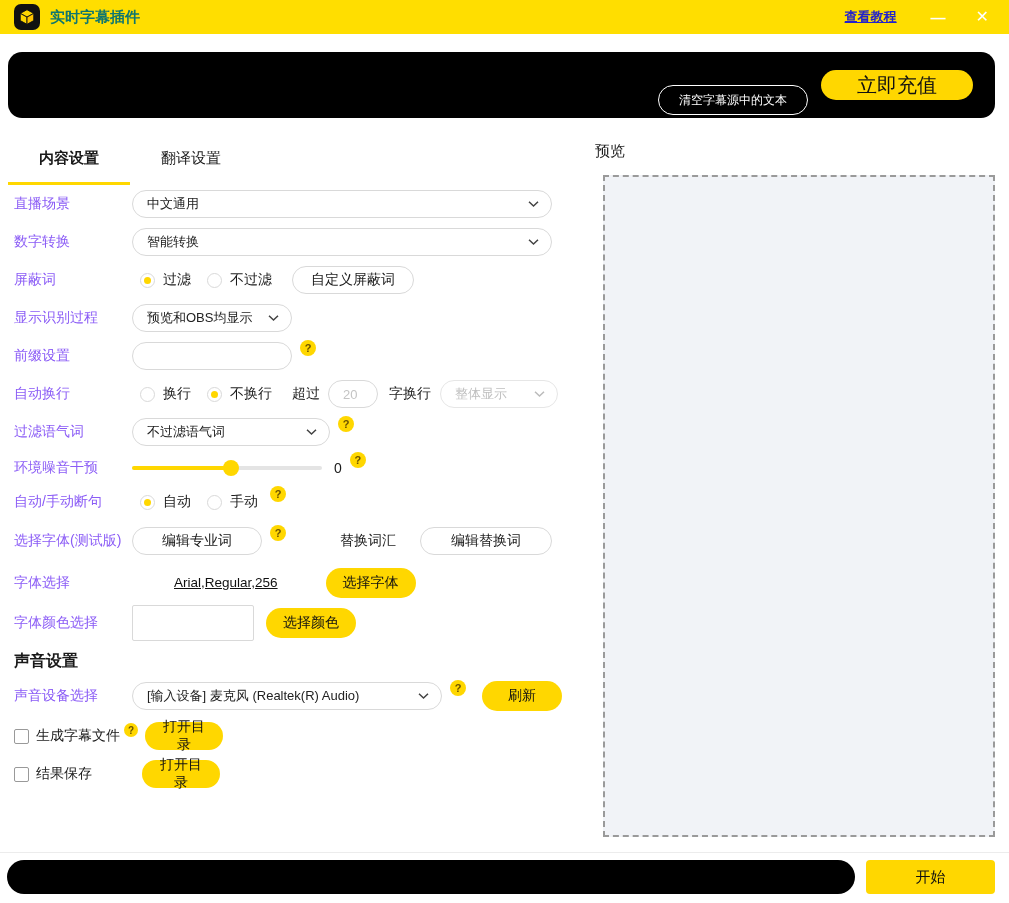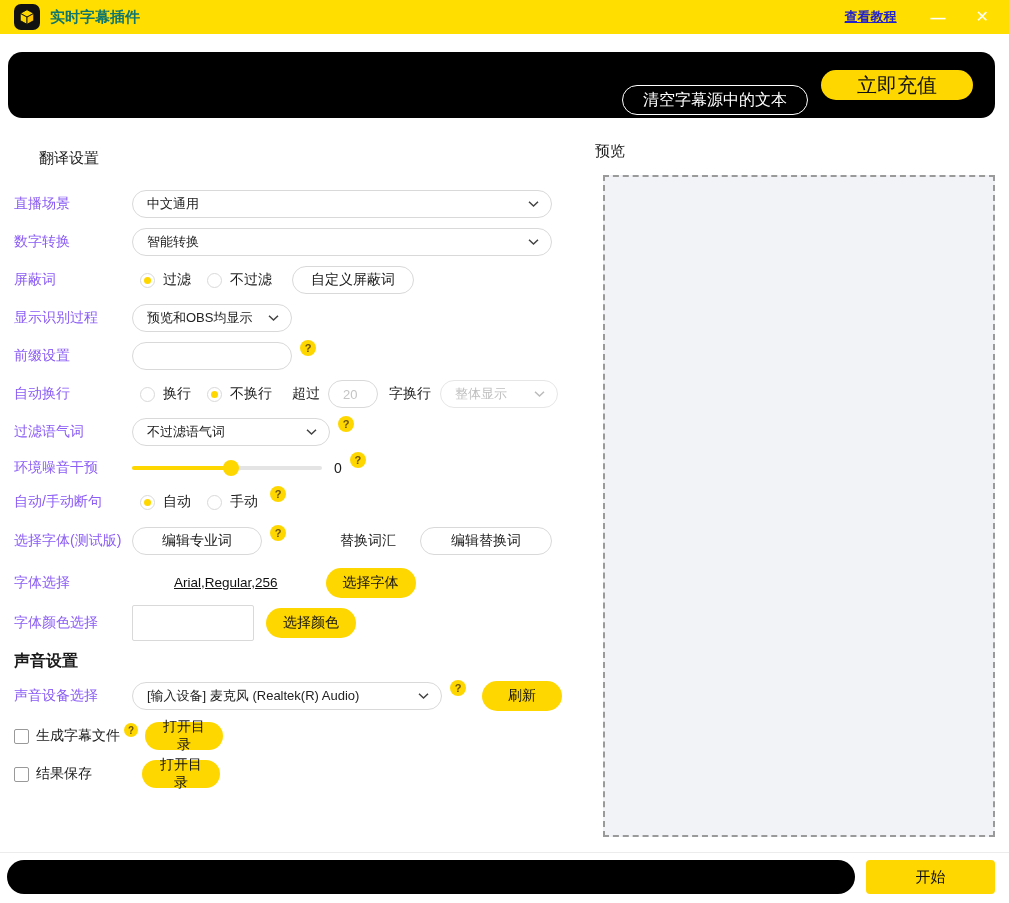--- a/index.html
+++ b/index.html
@@ -13,21 +13,21 @@
   .titlebar { height:34px; background:#ffde00; display:flex; align-items:center; padding:0 14px; }
   .logo { width:26px; height:26px; background:#111; border-radius:7px; display:flex; align-items:center; justify-content:center; flex-shrink:0; }
   .app-title { margin-left:10px; font-size:15px; font-weight:700; color:#0f766e; }
   .tutorial-link { margin-left:auto; color:#2222cc; font-size:13px; font-weight:700; text-decoration:underline; cursor:pointer; }
   .win-btn { color:#fff; margin-left:34px; font-size:15px; line-height:1; cursor:pointer; font-weight:700; }
   .win-btn.close { font-size:16px; margin-left:30px; margin-right:6px; }
   
   .banner { position:absolute; left:8px; top:52px; width:987px; height:66px; background:#000; border-radius:14px;
             display:flex; align-items:center; justify-content:flex-end; padding-right:22px; gap:13px; }
   .btn-outline { height:30px; padding:0 20px; border:1px solid #fff; border-radius:15px; background:transparent;
-                 color:#fff; font-size:16px; display:inline-flex; align-items:center; cursor:pointer; font-family:inherit;margin-top:30px; }
+                 color:#fff; font-size:12px; display:inline-flex; align-items:center; cursor:pointer; font-family:inherit;margin-top:30px; }
   .btn-recharge { height:30px; padding:0 36px; border:none; border-radius:15px; background:#ffd700; color:#111;
                   font-size:20px; display:inline-flex; align-items:center; cursor:pointer; font-family:inherit; }
   
   .left { position:absolute; left:14px; top:118px; width:560px; }
   .tabs { display:flex; margin-top:16px; margin-left:-6px; height:51px; }
   .tab { min-width:122px; text-align:center; padding-top:15px; font-size:15px; color:#1a1a1a; cursor:pointer; }
   .tab.active { font-weight:700; border-bottom:3px solid #ffd700; }
   .row { display:flex; align-items:center; height:38px; }
   .row .flabel { width:118px; flex-shrink:0; font-size:14px; color:#8b5cf6; }
   .select { position:relative; height:28px; border:1px solid #d9d9d9; border-radius:14px; background:#fff;
@@ -89,20 +89,21 @@
 </div>
 
 <div class="banner">
   <button class="btn-outline">清空字幕源中的文本</button>
   <button class="btn-recharge">立即充值</button>
 </div>
 
 <div class="left">
 
   <div class="tabs">
+    <div class="tab active">内容设置</div>
     <div class="tab">翻译设置</div>
   </div>
 
   <div class="row">
     <span class="flabel">直播场景</span>
     <div class="select" style="width:420px;">
       <span>中文通用</span>
       <span class="chev">
         <svg width="11" height="7">
             <polyline points="1,1 5.5,5.3 10,1" fill="none" stroke="#444" stroke-width="1.5"></polyline>

